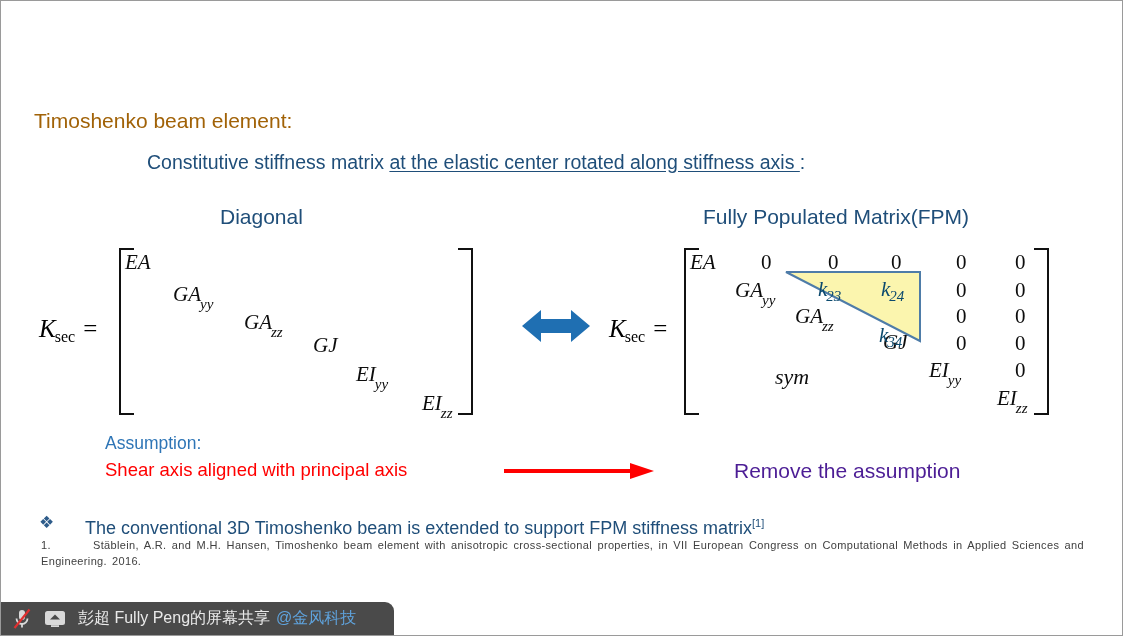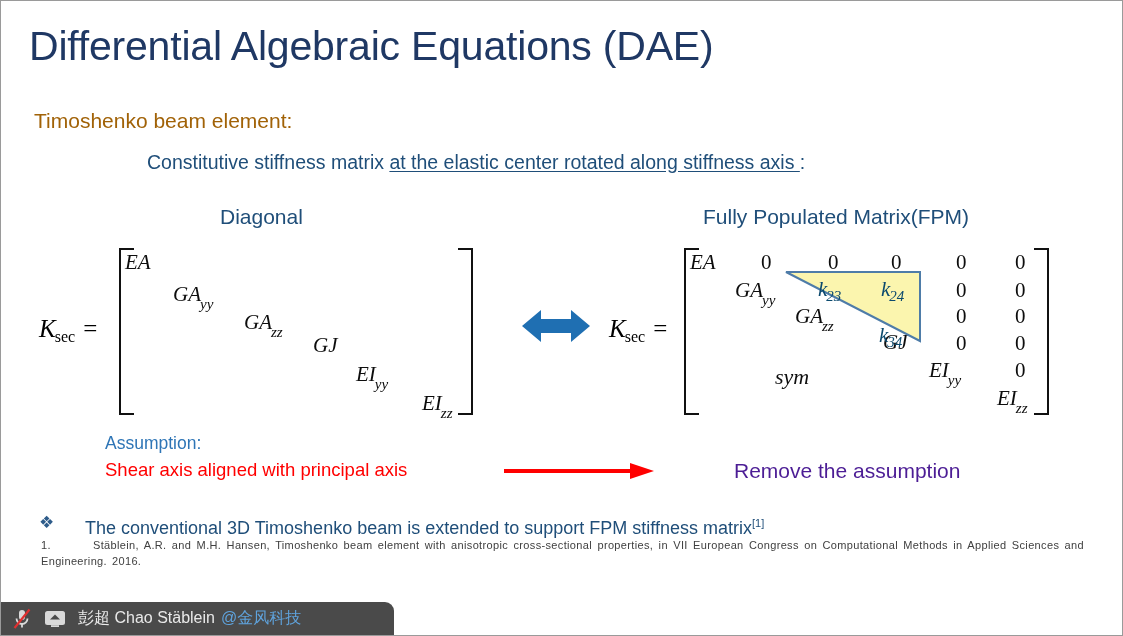--- a/index.html
+++ b/index.html
@@ -247,21 +247,20 @@
     font-size: 16px;
     margin-left: 6px;
     white-space: nowrap;
   }
 </style>
 </head>
 <body>
 
 <div id="slide">
 
-  <div class="slide-title">Differential Algebraic Equations (DAE)</div>
 
   <div class="subhead">Timoshenko beam element:</div>
 
   <div class="constitutive">
     <span>Constitutive stiffness matrix </span><span class="under">at the elastic center rotated along stiffness axis </span><span>:</span>
   </div>
 
   <div class="col-label diag">Diagonal</div>
   <div class="col-label fpm">Fully Populated Matrix(FPM)</div>
 
@@ -391,17 +390,17 @@
         <line x1="2.5" y1="20" x2="17.5" y2="1.5" stroke="#e03030" stroke-width="2.2"></line>
       </svg>
     </span>
     <span class="icon">
       <svg width="22" height="18" viewBox="0 0 22 18">
         <rect x="1" y="1" width="20" height="14" rx="2.5" fill="#d9d9d9"></rect>
         <polygon points="11,4.5 16,9.5 6,9.5" fill="#4a4a4a"></polygon>
         <rect x="7" y="15.2" width="8" height="1.8" fill="#d9d9d9"></rect>
       </svg>
     </span>
-    <span class="share-name">彭超 Chao Stäblein</span>
+    <span class="share-name">彭超 Fully Peng的屏幕共享</span>
     <span class="share-host">@金风科技</span>
   </div>
 
 </div>
 
 </body></html>

